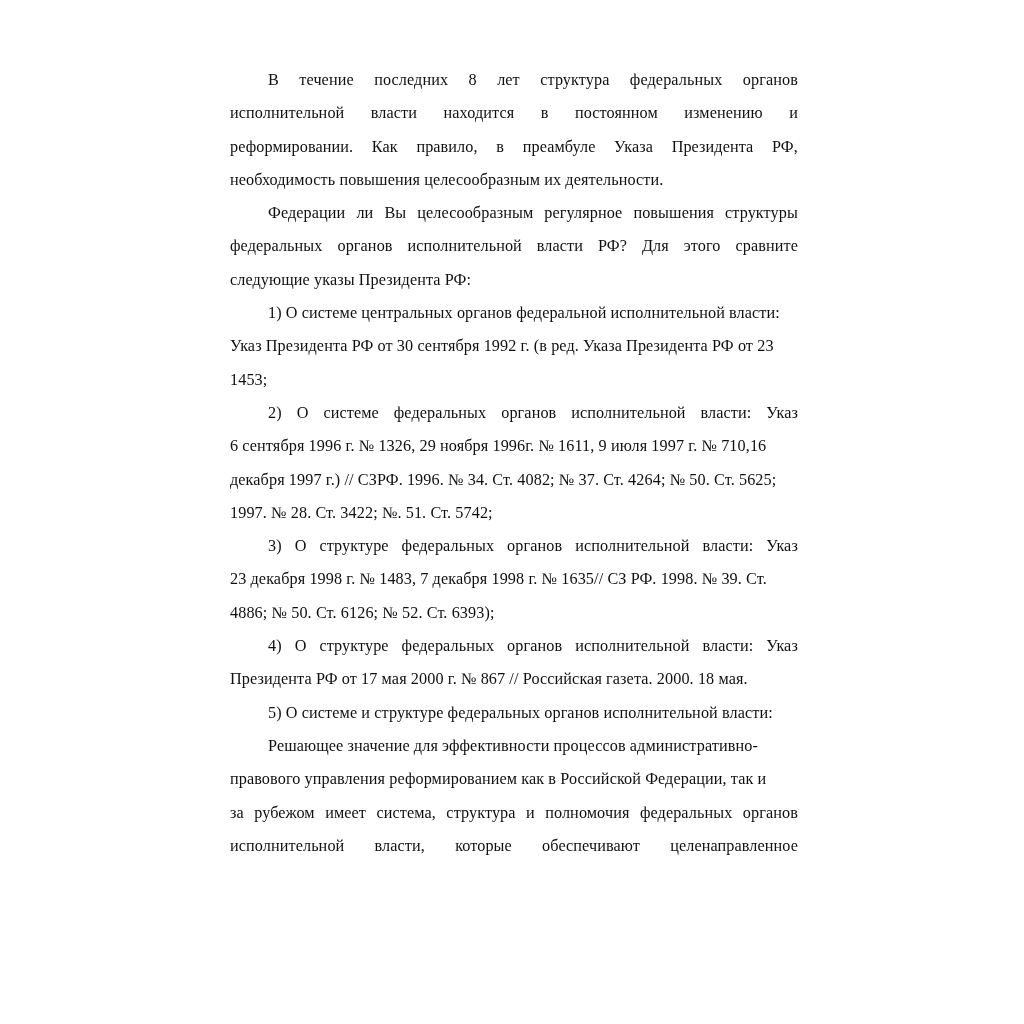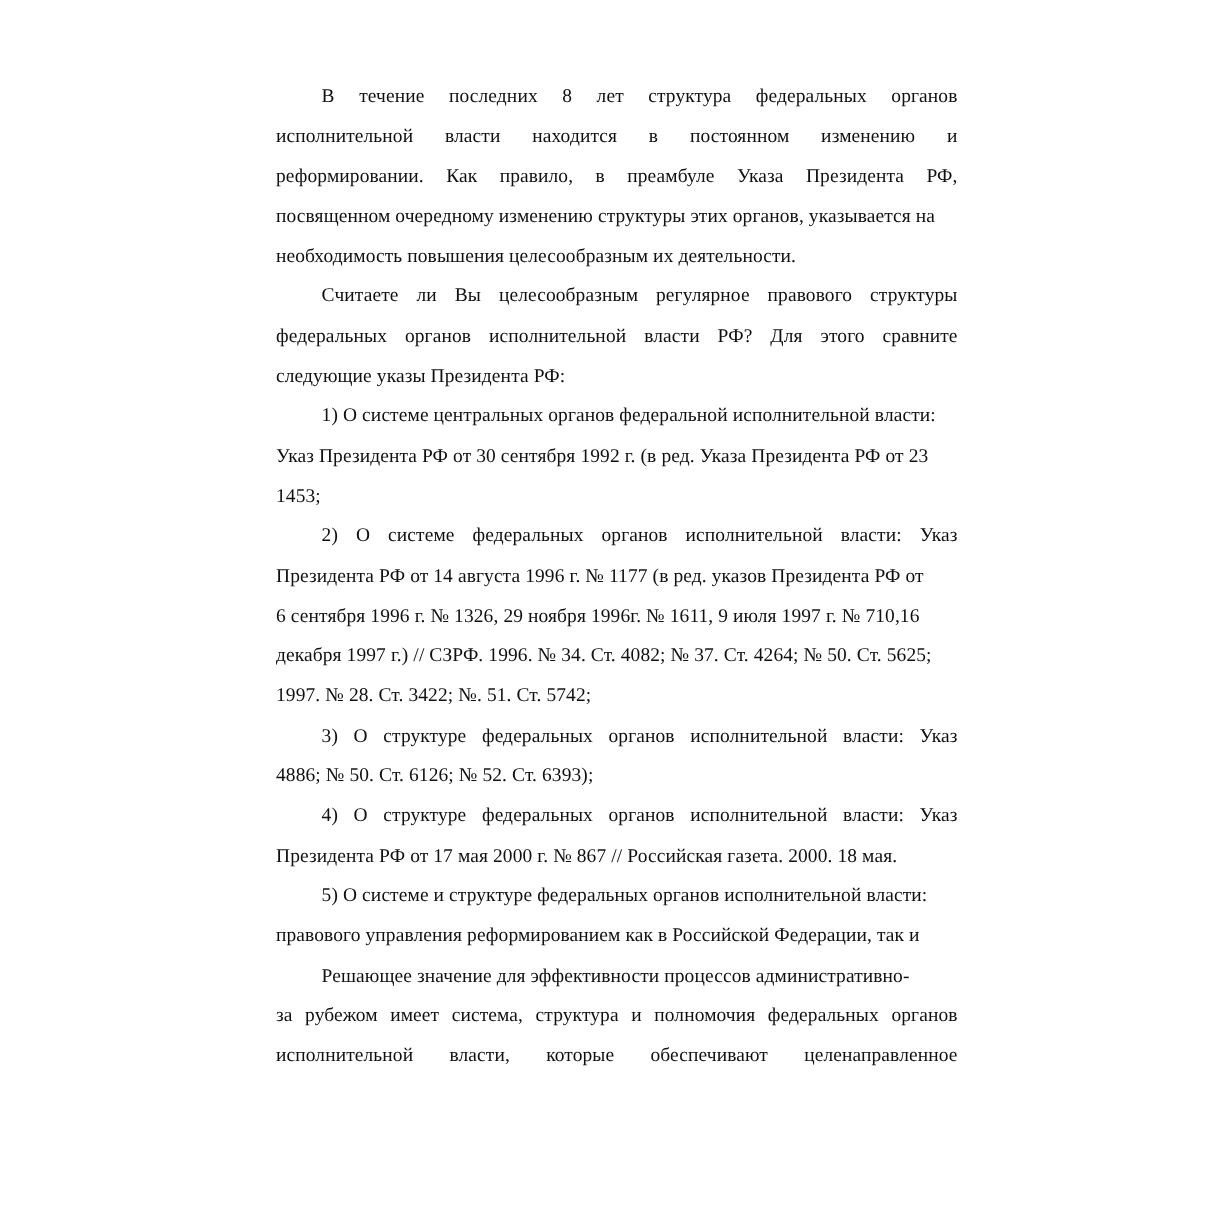--- a/index.html
+++ b/index.html
@@ -88,31 +88,30 @@
         <div class="line just">
           <span class="sep">реформировании.</span>
           <span class="sep">Как</span>
           <span class="sep">правило,</span>
           <span class="sep">в</span>
           <span class="sep">преамбуле</span>
           <span class="sep">Указа</span>
           <span class="sep">Президента</span>
           <span class="sep">РФ,</span>
         </div>
-        <div class="line flow">посвященном очередному изменению структуры этих органов, указывается на</div>
         <div class="line flow">необходимость повышения целесообразным их деятельности.</div>
       </div>
       <div class="para">
         <div class="line just indent">
-          <span class="sep">Считаете</span>
+          <span class="sep">Федерации</span>
           <span class="sep">ли</span>
           <span class="sep">Вы</span>
           <span class="sep">целесообразным</span>
           <span class="sep">регулярное</span>
-          <span class="sep">правового</span>
+          <span class="sep">повышения</span>
           <span class="sep">структуры</span>
         </div>
         <div class="line just">
           <span class="sep">федеральных</span>
           <span class="sep">органов</span>
           <span class="sep">исполнительной</span>
           <span class="sep">власти</span>
           <span class="sep">РФ?</span>
           <span class="sep">Для</span>
           <span class="sep">этого</span>
@@ -129,57 +128,57 @@
         <div class="line just indent">
           <span class="sep">2)</span>
           <span class="sep">О</span>
           <span class="sep">системе</span>
           <span class="sep">федеральных</span>
           <span class="sep">органов</span>
           <span class="sep">исполнительной</span>
           <span class="sep">власти:</span>
           <span class="sep">Указ</span>
         </div>
-        <div class="line flow">Президента РФ от 14 августа 1996 г. № 1177 (в ред. указов Президента РФ от</div>
         <div class="line flow">6 сентября 1996 г. № 1326, 29 ноября 1996г. № 1611, 9 июля 1997 г. № 710,16</div>
         <div class="line flow">декабря 1997 г.) // СЗРФ. 1996. № 34. Ст. 4082; № 37. Ст. 4264; № 50. Ст. 5625;</div>
         <div class="line flow">1997. № 28. Ст. 3422; №. 51. Ст. 5742;</div>
       </div>
       <div class="para">
         <div class="line just indent">
           <span class="sep">3)</span>
           <span class="sep">О</span>
           <span class="sep">структуре</span>
           <span class="sep">федеральных</span>
           <span class="sep">органов</span>
           <span class="sep">исполнительной</span>
           <span class="sep">власти:</span>
           <span class="sep">Указ</span>
         </div>
+        <div class="line flow">23 декабря 1998 г. № 1483, 7 декабря 1998 г. № 1635// СЗ РФ. 1998. № 39. Ст.</div>
         <div class="line flow">4886; № 50. Ст. 6126; № 52. Ст. 6393);</div>
       </div>
       <div class="para">
         <div class="line just indent">
           <span class="sep">4)</span>
           <span class="sep">О</span>
           <span class="sep">структуре</span>
           <span class="sep">федеральных</span>
           <span class="sep">органов</span>
           <span class="sep">исполнительной</span>
           <span class="sep">власти:</span>
           <span class="sep">Указ</span>
         </div>
         <div class="line flow">Президента РФ от 17 мая 2000 г. № 867 // Российская газета. 2000. 18 мая.</div>
       </div>
       <div class="para">
         <div class="line flow indent">5) О системе и структуре федеральных органов исполнительной власти:</div>
       </div>
       <div class="para">
+        <div class="line flow indent">Решающее значение для эффективности процессов административно-</div>
         <div class="line flow">правового управления реформированием как в Российской Федерации, так и</div>
-        <div class="line flow indent">Решающее значение для эффективности процессов административно-</div>
         <div class="line just">
           <span class="sep">за</span>
           <span class="sep">рубежом</span>
           <span class="sep">имеет</span>
           <span class="sep">система,</span>
           <span class="sep">структура</span>
           <span class="sep">и</span>
           <span class="sep">полномочия</span>
           <span class="sep">федеральных</span>
           <span class="sep">органов</span>

